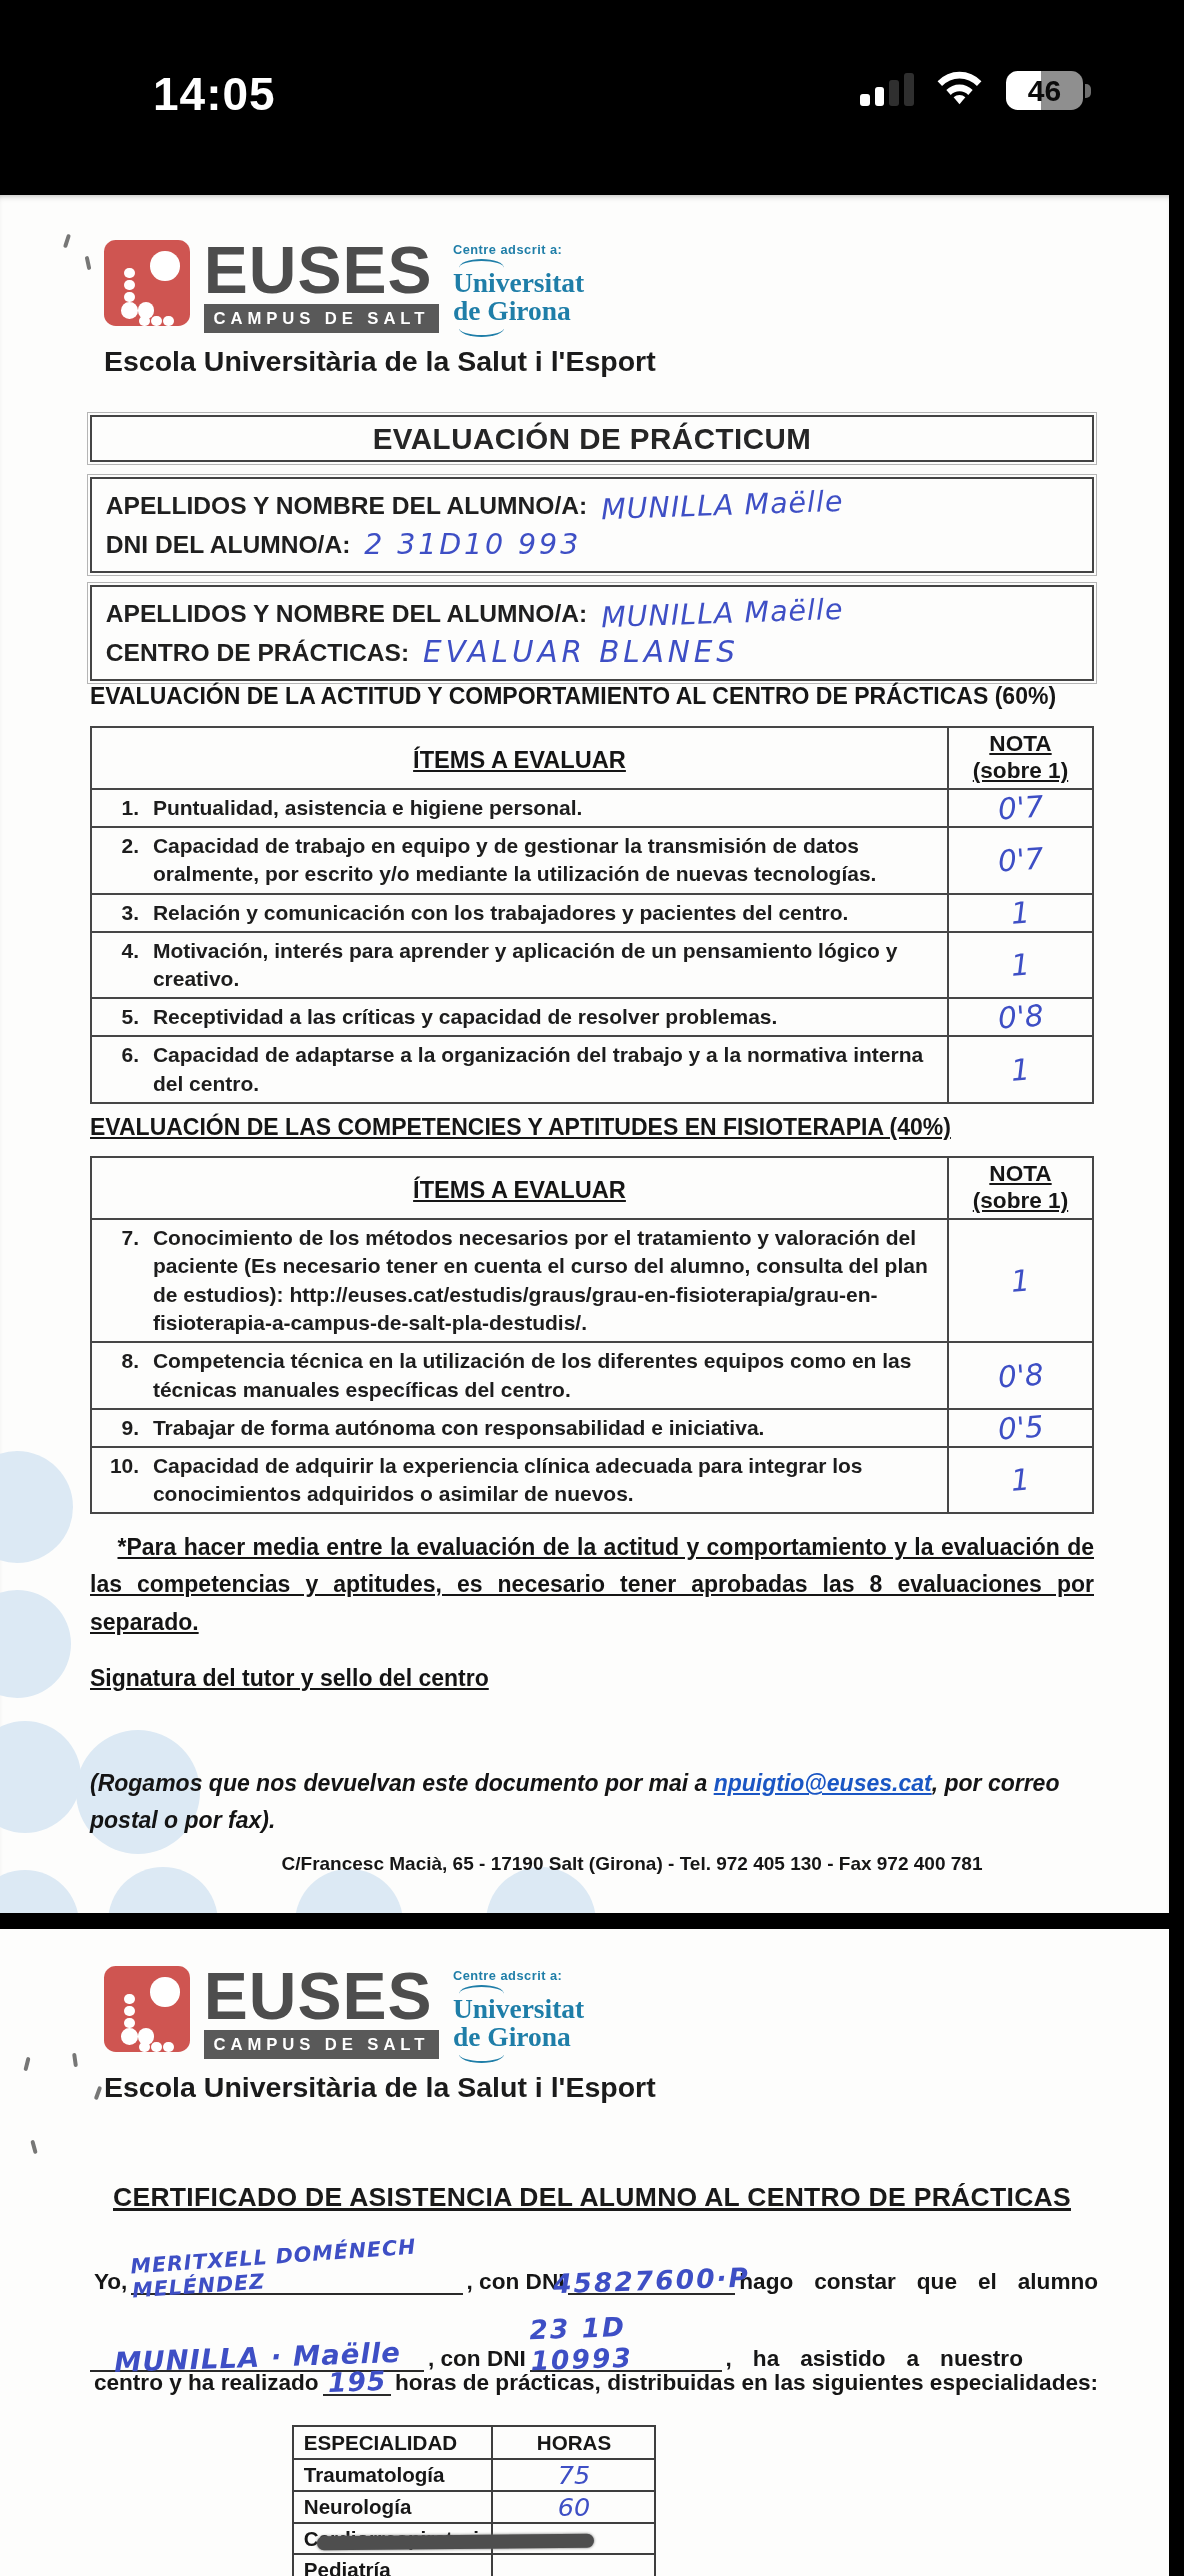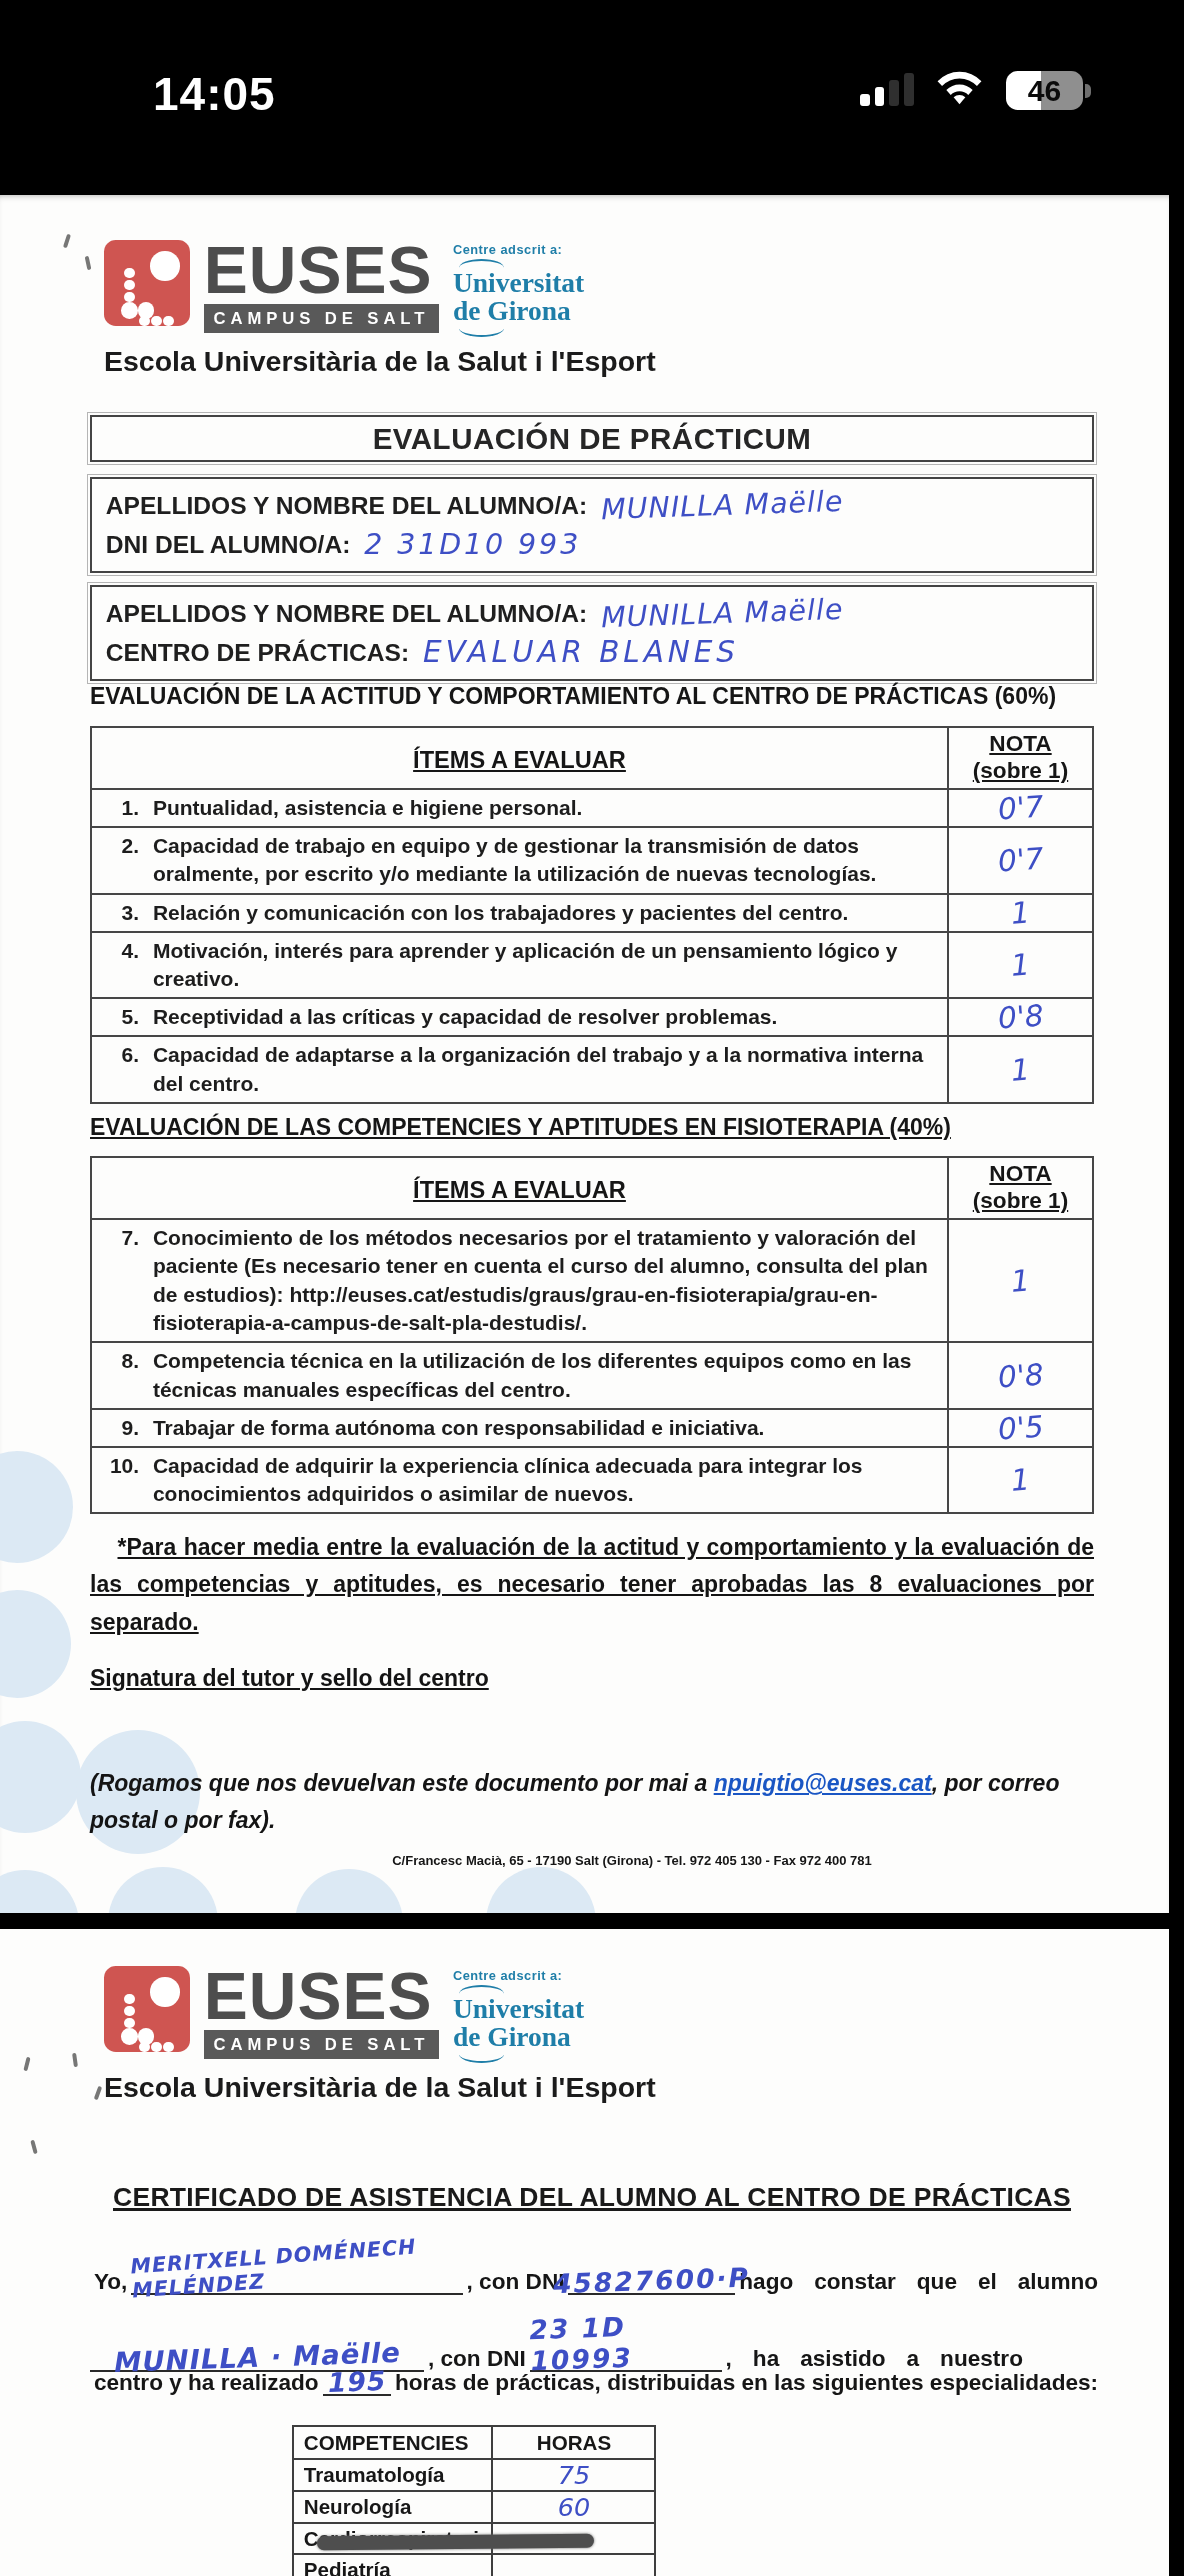--- a/index.html
+++ b/index.html
@@ -93,21 +93,21 @@
   .item .tx { flex:1; font-size:21px; font-weight:bold; color:#1d1d1d; line-height:1.35; }
   td.nota-cell { text-align:center; }
   td.nota-cell .hw { font-size:29.5px; display:inline-block; transform:rotate(-4deg); }
 
   .avg-note { font-size:23px; font-weight:bold; color:#141414; line-height:1.62;
               text-decoration:underline; text-indent:27.5px; text-align:justify; z-index:1; }
   .signature-label { font-size:23px; font-weight:bold; text-decoration:underline; color:#141414; z-index:1; }
   .return-note { font-size:23px; font-weight:bold; font-style:italic; color:#141414;
                  line-height:1.6; z-index:1; }
   .return-note .link { color:#1a56c4; text-decoration:underline; }
-  .address-line { text-align:center; font-size:13px; font-weight:bold; color:#161616; z-index:1; }
+  .address-line { text-align:center; font-size:19px; font-weight:bold; color:#161616; z-index:1; }
   .contact-line { text-align:center; font-size:19px; font-weight:bold; color:#c9252b; z-index:1; }
 
   
   .cert-title { text-align:center; font-size:26.5px; font-weight:bold; color:#1a1a1a;
                 text-decoration:underline; text-decoration-thickness:2.5px; letter-spacing:0.3px; z-index:1; }
   .cert-line { display:flex; align-items:flex-end; font-size:22.6px; font-weight:bold; color:#161616; z-index:1; }
   .cert-line .lbl { white-space:nowrap; padding:0 3.9px; }
   .blank { border-bottom:2.9px solid #2a2a2a; display:flex; align-items:flex-end; justify-content:center; }
   .blank .hw { transform:translateY(2.9px) rotate(-2deg); }
   .hw-tutor { font-size:20.6px; letter-spacing:1px; transform:translateY(-2px) rotate(-4deg) !important; }
@@ -413,21 +413,21 @@
       <span class="lbl">centro y ha realizado</span>
       <span class="blank" style="width:71px;">
         <span class="hw hw-hours">195</span>
       </span>
       <span class="lbl">horas de prácticas, distribuidas en las siguientes especialidades:</span>
     </div>
 
     <table class="spec abs" style="left:292px; top:496px;">
       <tbody>
           <tr>
-        <th class="spec-h left">COMPETENCIES</th>
+        <th class="spec-h left">ESPECIALIDAD</th>
         <th class="spec-h center">HORAS</th>
       </tr>
       <tr>
         <td class="spec-name">Traumatología</td>
         <td class="spec-hours"><span class="hw">75</span></td>
       </tr>
       <tr>
         <td class="spec-name">Neurología</td>
         <td class="spec-hours"><span class="hw">60</span></td>
       </tr>

